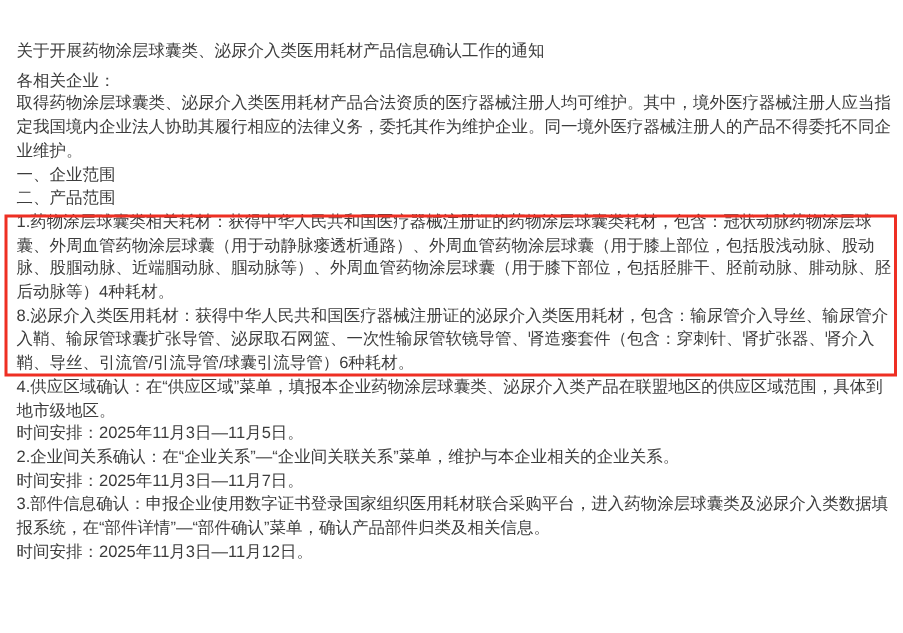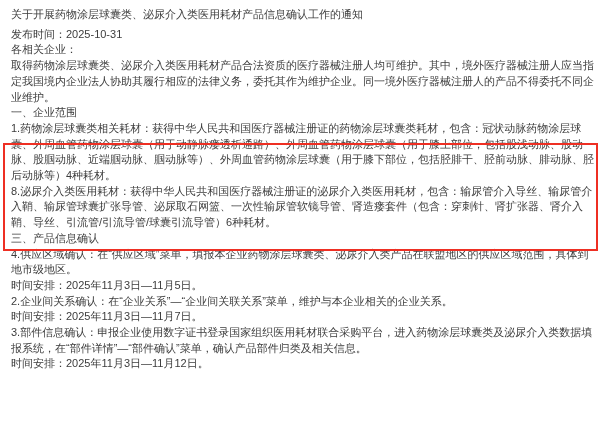--- a/index.html
+++ b/index.html
@@ -22,48 +22,48 @@
   .doc p {
     margin: 0;
     font-size: 11px;
     line-height: 15.7px;
     color: #3c3c3c;
     word-break: break-all;
     text-align: left;
   }
   .doc p.title {
     margin-bottom: 4px;
+    margin-top: 20px;
   }
   .highlight-box {
     position: absolute;
     left: 3px;
     top: 143px;
     width: 591px;
     height: 104px;
     border: 2px solid #ee2f23;
     background: transparent;
     pointer-events: none;
     box-sizing: content-box;
   }
 </style>
 </head>
 <body>
 
 <div class="doc">
   <p class="title">关于开展药物涂层球囊类、泌尿介入类医用耗材产品信息确认工作的通知</p>
-  <p>发布时间：2025-10-31</p>
   <p>各相关企业：</p>
 
   <p>取得药物涂层球囊类、泌尿介入类医用耗材产品合法资质的医疗器械注册人均可维护。其中，境外医疗器械注册人应当指定我国境内企业法人协助其履行相应的法律义务，委托其作为维护企业。同一境外医疗器械注册人的产品不得委托不同企业维护。</p>
   <p>一、企业范围</p>
 
+  <p>二、产品范围</p>
   <p>1.药物涂层球囊类相关耗材：获得中华人民共和国医疗器械注册证的药物涂层球囊类耗材，包含：冠状动脉药物涂层球囊、外周血管药物涂层球囊（用于动静脉瘘透析通路）、外周血管药物涂层球囊（用于膝上部位，包括股浅动脉、股动脉、股腘动脉、近端腘动脉、腘动脉等）、外周血管药物涂层球囊（用于膝下部位，包括胫腓干、胫前动脉、腓动脉、胫后动脉等）4种耗材。</p>
   <p>8.泌尿介入类医用耗材：获得中华人民共和国医疗器械注册证的泌尿介入类医用耗材，包含：输尿管介入导丝、输尿管介入鞘、输尿管球囊扩张导管、泌尿取石网篮、一次性输尿管软镜导管、肾造瘘套件（包含：穿刺针、肾扩张器、肾介入鞘、导丝、引流管/引流导管/球囊引流导管）6种耗材。</p>
 
-  <p>三、产品信息确认</p>
   <p>4.供应区域确认：在“供应区域”菜单，填报本企业药物涂层球囊类、泌尿介入类产品在联盟地区的供应区域范围，具体到地市级地区。</p>
   <p>时间安排：2025年11月3日—11月5日。</p>
   <p>2.企业间关系确认：在“企业关系”—“企业间关联关系”菜单，维护与本企业相关的企业关系。</p>
   <p>时间安排：2025年11月3日—11月7日。</p>
   <p>3.部件信息确认：申报企业使用数字证书登录国家组织医用耗材联合采购平台，进入药物涂层球囊类及泌尿介入类数据填报系统，在“部件详情”—“部件确认”菜单，确认产品部件归类及相关信息。</p>
   <p>时间安排：2025年11月3日—11月12日。</p>
 
 </div>
 
 <div class="highlight-box"></div>

